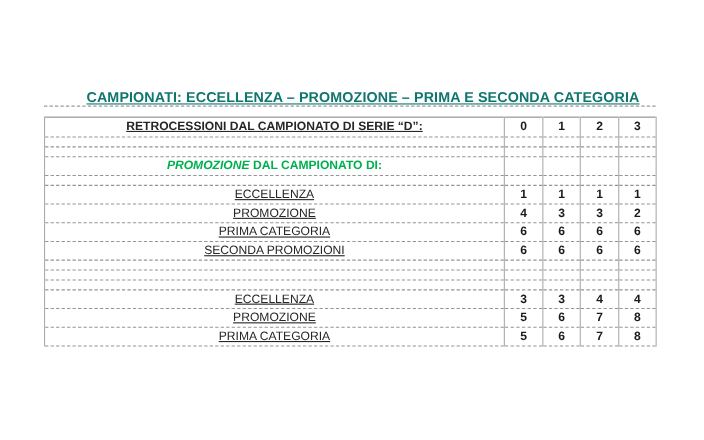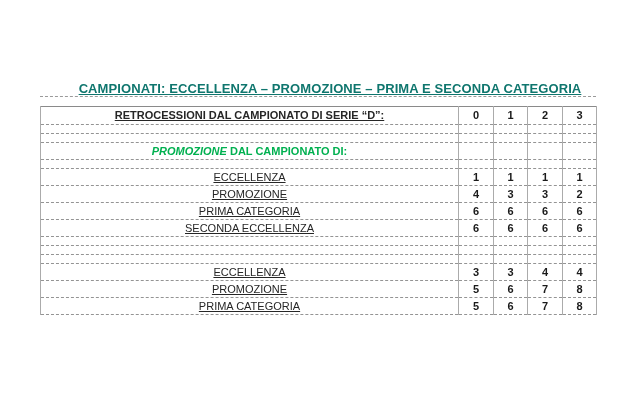--- a/index.html
+++ b/index.html
@@ -132,21 +132,21 @@
       <td class="num">2</td>
     </tr>
     <tr class="r-text">
       <td class="lbl">PRIMA CATEGORIA</td>
       <td class="num">6</td>
       <td class="num">6</td>
       <td class="num">6</td>
       <td class="num">6</td>
     </tr>
     <tr class="r-text">
-      <td class="lbl">SECONDA ECCELLENZA</td>
+      <td class="lbl">SECONDA PROMOZIONI</td>
       <td class="num">6</td>
       <td class="num">6</td>
       <td class="num">6</td>
       <td class="num">6</td>
     </tr>
 
     <tr class="r-gap">
       <td></td>
         <td></td>
         <td></td>

